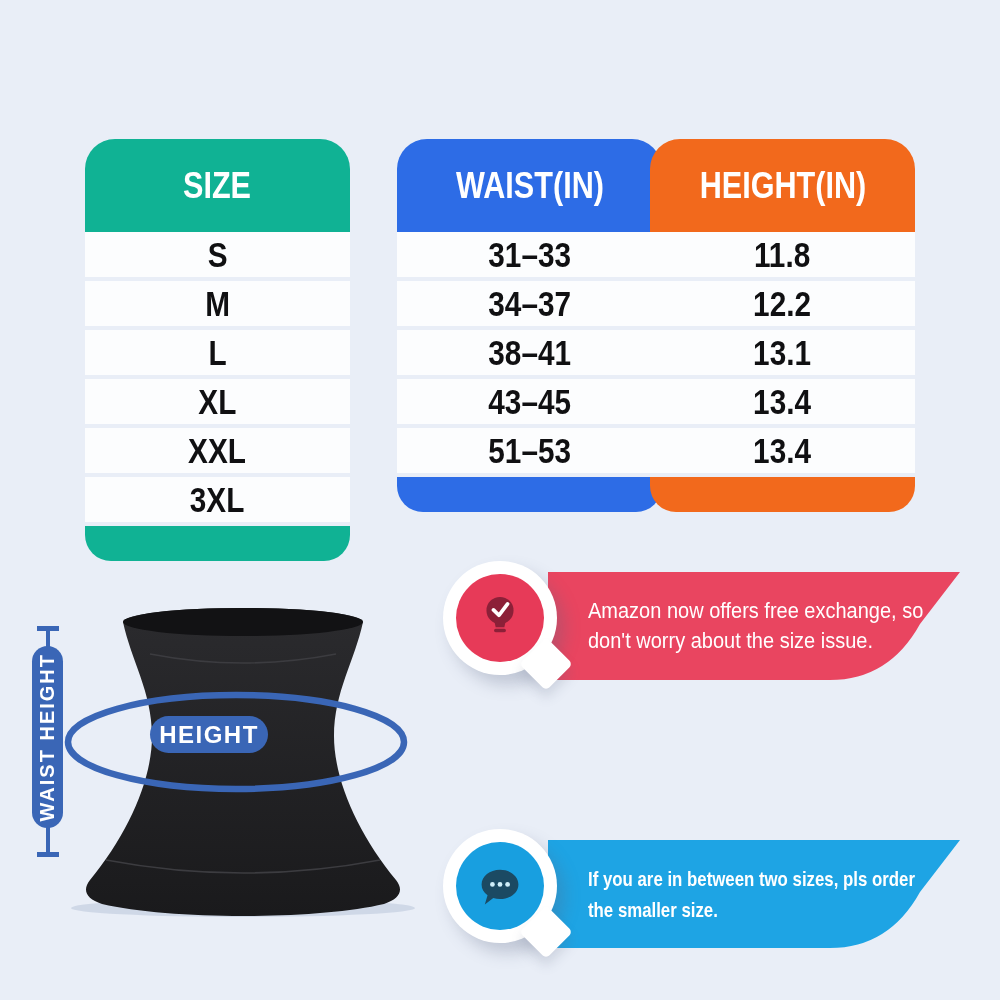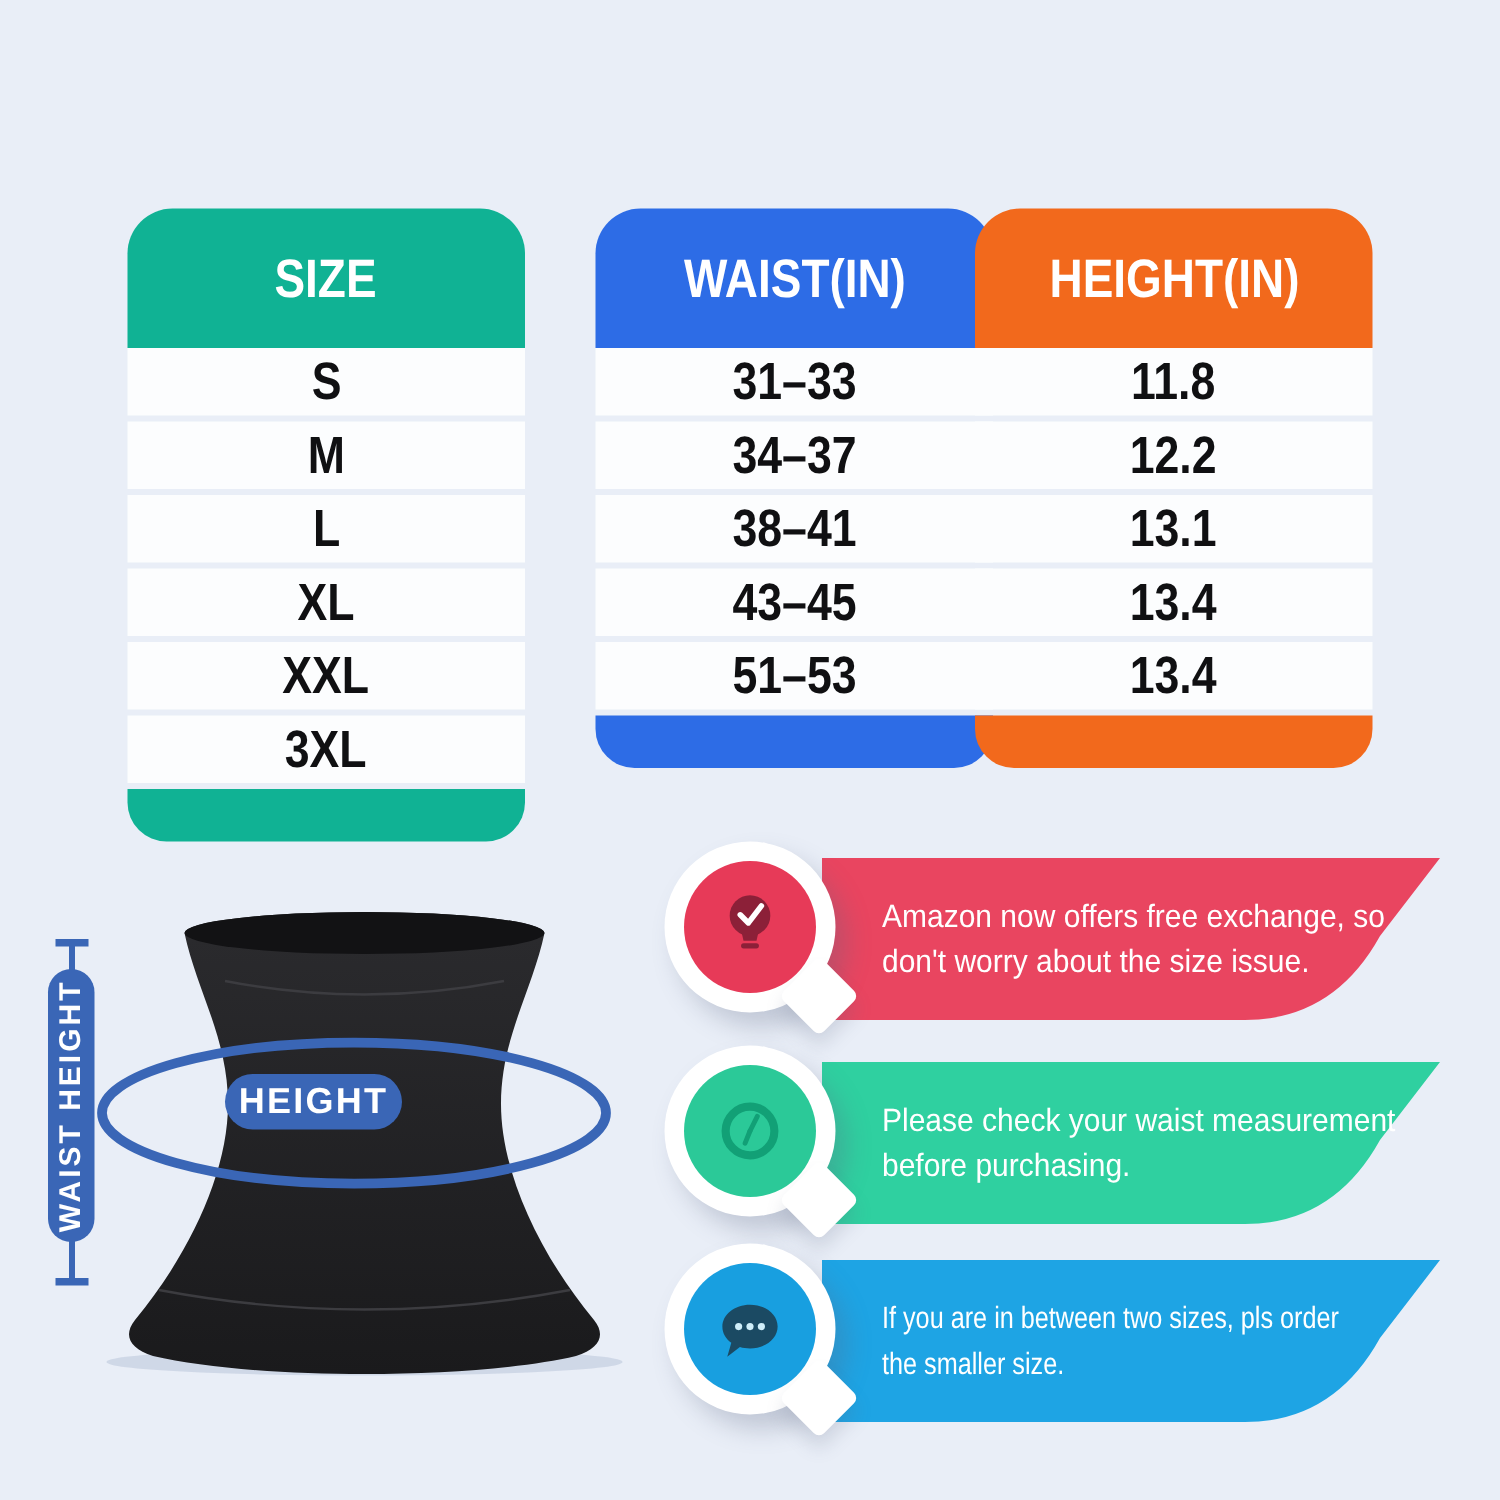--- a/index.html
+++ b/index.html
@@ -42,21 +42,21 @@
   
   .callout{position:absolute;left:440px;width:530px;height:150px;}
   .banner{position:absolute;left:108px;top:16px;width:412px;height:108px;}
   .banner svg{display:block;width:412px;height:108px;}
   .banner-text{
     position:absolute;left:148px;top:16px;height:108px;width:372px;
     display:flex;flex-direction:column;justify-content:center;
     color:#fff;font-size:21.5px;line-height:30px;
   }
   .banner-text .tline{display:inline-block;transform:scaleX(0.93);transform-origin:left center;white-space:nowrap;}
-  .callout-bold .banner-text{font-size:20.5px;font-weight:normal;line-height:31px;}
+  .callout-bold .banner-text{font-size:20.5px;font-weight:bold;line-height:31px;}
   .callout-bold .banner-text .tline{transform:scaleX(0.82);}
   .badge{
     position:absolute;left:3px;top:5px;width:114px;height:114px;border-radius:50%;
     background:#fff;box-shadow:8px 10px 16px rgba(90,100,130,0.28);
     display:flex;align-items:center;justify-content:center;
   }
   .badge-tail{
     position:absolute;right:-8px;bottom:-8px;width:38px;height:38px;background:#fff;
     transform:rotate(45deg);border-radius:5px;box-shadow:6px 6px 12px rgba(90,100,130,0.18);
   }
@@ -157,41 +157,20 @@
         <svg width="52" height="52" viewBox="0 0 48 48">
           <circle cx="24" cy="17" r="12.5" fill="#8c2038"></circle>
           <path d="M19,28 L29,28 L28,32.5 L20,32.5 Z" fill="#8c2038"></path>
           <rect x="18.5" y="34" width="11" height="3.2" rx="1.6" fill="#8c2038"></rect>
           <polyline points="18,16.5 23,21.5 31,11" fill="none" stroke="#ffffff" stroke-width="3.4" stroke-linecap="round" stroke-linejoin="round"></polyline>
         </svg>
       </div>
     </div>
   </div>
 
-  <div class="callout" style="top:692px">
-    <div class="banner">
-      <svg viewBox="0 0 412 108" preserveAspectRatio="none">
-        <path d="M0,0 H412 L372,52 Q341,108 282,108 H0 Z" fill="#2fd0a0"></path>
-      </svg>
-    </div>
-    <div class="banner-text">
-      <span class="tline">Please check your waist measurement</span>
-      <span class="tline">before purchasing.</span>
-    </div>
-    <div class="badge">
-      <div class="badge-tail"></div>
-      <div class="badge-circle" style="background-color: rgb(43, 201, 152);">
-        <svg width="52" height="52" viewBox="0 0 48 48">
-          <circle cx="24" cy="24" r="15" fill="none" stroke-width="5" stroke="#12a076"></circle>
-          <path d="M24,24 L28.5,15" fill="none" stroke-width="3" stroke-linecap="round" stroke="#12a076"></path>
-          <path d="M24,24 L21,31.5" fill="none" stroke-width="3" stroke-linecap="round" stroke="#12a076"></path>
-        </svg>
-      </div>
-    </div>
-  </div>
 
   <div class="callout callout-bold" style="top:824px">
     <div class="banner">
       <svg viewBox="0 0 412 108" preserveAspectRatio="none">
         <path d="M0,0 H412 L372,52 Q341,108 282,108 H0 Z" fill="#1ea4e4"></path>
       </svg>
     </div>
     <div class="banner-text">
       <span class="tline">If you are in between two sizes, pls order</span>
       <span class="tline">the smaller size.</span>

